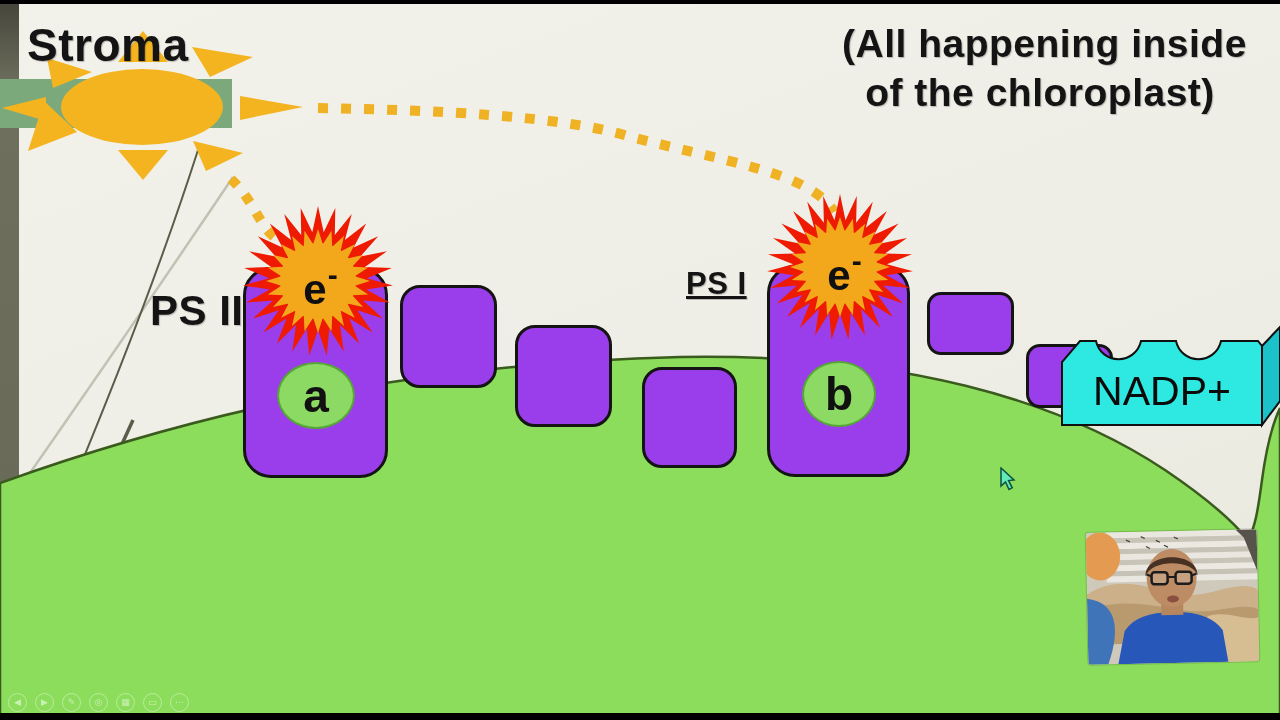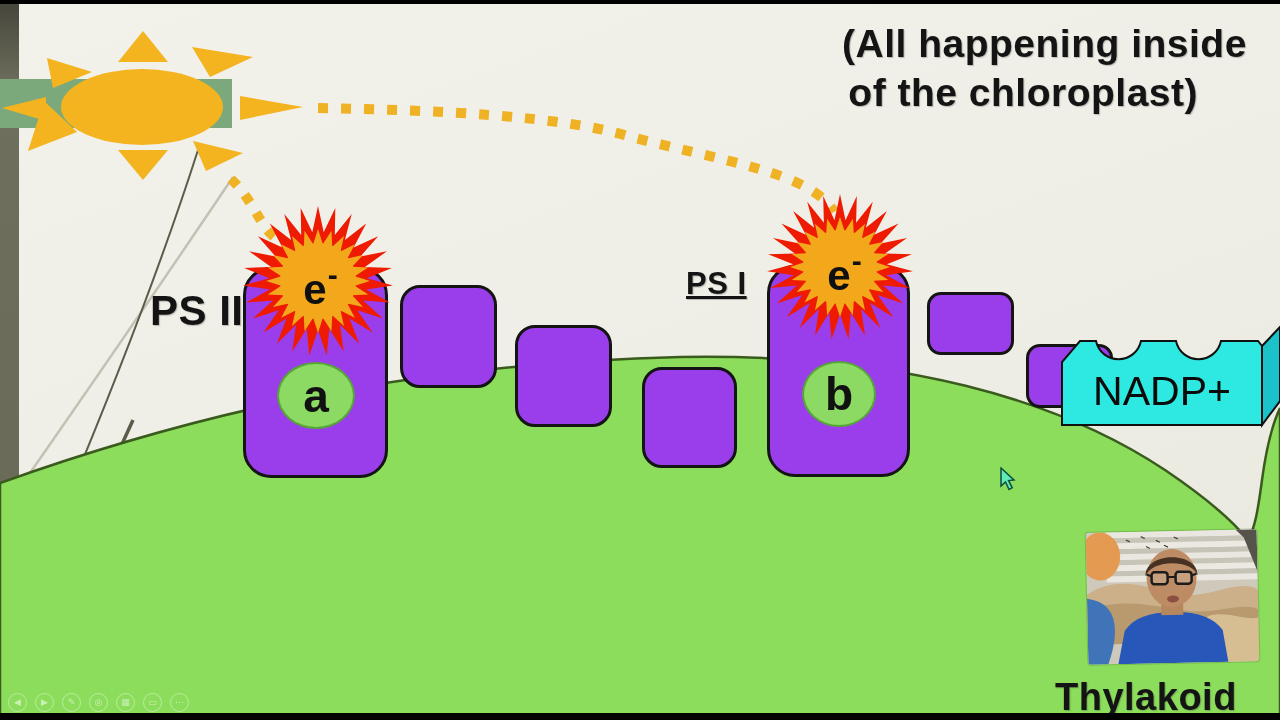--- a/index.html
+++ b/index.html
@@ -12,21 +12,21 @@
   .protein{position:absolute;background:#9a3eeb;border:3px solid #141414;box-sizing:border-box;z-index:10;}
   .pigment{position:absolute;background:#8cd963;border:2px solid #55a637;box-sizing:border-box;
            border-radius:50%;z-index:12;display:flex;align-items:center;justify-content:center;
            font-weight:700;font-size:46px;color:#111;}
   .elabel{position:absolute;z-index:20;font-weight:700;color:#101010;font-size:42px;text-align:center;}
   .elabel sup{font-size:30px;position:relative;top:-4px;left:1px;}
   #ps2-label{left:150px;top:287px;font-size:42px;z-index:20;}
   #ps1-label{left:686px;top:266px;font-size:31px;z-index:20;text-decoration:underline;}
   #stroma{left:27px;top:18px;font-size:46px;z-index:20;}
   #note1{left:842px;top:22px;font-size:39px;white-space:nowrap;z-index:20;}
-  #note2{left:798px;top:71px;width:400px;text-align:right;font-size:39px;z-index:20;}
+  #note2{left:840px;top:71px;width:400px;text-align:center;font-size:39px;z-index:20;}
   #nadp-text{left:1066px;top:368px;width:192px;text-align:center;font-size:41px;z-index:20;
              font-weight:400;color:#0b0b0b;}
   #thylakoid{left:1055px;top:676px;font-size:38px;z-index:21;}
   #webcam{left:1087px;top:531px;width:171px;height:132px;z-index:22;transform:rotate(-1.2deg);
           border-radius:3px;overflow:hidden;box-shadow:0 0 0 1px rgba(0,0,0,.15);}
   #bar-top{left:0;top:0;width:1280px;height:4px;background:#000;z-index:50;}
   #bar-bottom{left:0;top:713px;width:1280px;height:7px;background:#000;z-index:50;}
   #toolbar{left:8px;top:693px;z-index:51;display:flex;gap:8px;align-items:center;}
   .tbicon{width:17px;height:17px;border-radius:50%;border:1px solid rgba(255,255,255,.40);
           color:rgba(255,255,255,.55);font-size:9px;line-height:16px;text-align:center;
@@ -94,32 +94,32 @@
       <polygon fill="#ee1b02" points="840.0,194.0 845.5,220.3 856.8,196.0 856.1,222.8 872.8,201.8 865.8,227.7 886.9,211.1 874.2,234.7 898.6,223.4 880.7,243.5 907.0,238.1 885.0,253.5 911.9,254.3 886.9,264.3 912.9,271.2 886.3,275.2 909.9,287.9 883.2,285.6 903.2,303.5 877.7,295.1 893.1,317.1 870.2,303.0 880.1,328.0 861.1,309.0 865.0,335.6 850.8,312.7 848.5,339.5 840.0,314.0 831.5,339.5 829.2,312.7 815.0,335.6 818.9,309.0 799.9,328.0 809.8,303.0 786.9,317.1 802.3,295.1 776.8,303.5 796.8,285.6 770.1,287.9 793.7,275.2 767.1,271.2 793.1,264.3 768.1,254.3 795.0,253.5 773.0,238.1 799.3,243.5 781.4,223.4 805.8,234.7 793.1,211.1 814.2,227.7 807.2,201.8 823.9,222.8 823.2,196.0 834.5,220.3"></polygon>
       <polygon fill="#f3a81c" points="840.0,217.0 844.7,231.3 852.9,218.7 853.8,233.7 865.0,223.7 861.9,238.4 875.4,231.6 868.6,245.1 883.3,242.0 873.3,253.2 888.3,254.1 875.7,262.3 890.0,267.0 875.7,271.7 888.3,279.9 873.3,280.8 883.3,292.0 868.6,288.9 875.4,302.4 861.9,295.6 865.0,310.3 853.8,300.3 852.9,315.3 844.7,302.7 840.0,317.0 835.3,302.7 827.1,315.3 826.2,300.3 815.0,310.3 818.1,295.6 804.6,302.4 811.4,288.9 796.7,292.0 806.7,280.8 791.7,279.9 804.3,271.7 790.0,267.0 804.3,262.3 791.7,254.1 806.7,253.2 796.7,242.0 811.4,245.1 804.6,231.6 818.1,238.4 815.0,223.7 826.2,233.7 827.1,218.7 835.3,231.3"></polygon>
       <circle cx="840" cy="267" r="37" fill="#f3a81c"></circle>
     </g>
     <g>
       <polygon points="1262,346 1280,327 1280,401 1262,425" fill="#1cc2c9" stroke="#101010" stroke-width="2"></polygon>
       <path d="M1062,425 L1062,362 L1080,341 L1096,341 A23,23 0 0 0 1141,341 L1176,341 A23,23 0 0 0 1221,341 L1258,341 L1262,346 L1262,425 Z" fill="#2ee9e2" stroke="#101010" stroke-width="2"></path>
     </g>
   </svg>
 
+  <div class="abs slide-text" id="stroma">Stroma</div>
   <div class="abs slide-text" id="note1">(All happening inside</div>
   <div class="abs slide-text" id="note2">of the chloroplast)</div>
   <div class="abs slide-text" id="ps2-label">PS II</div>
   <div class="abs slide-text" id="ps1-label">PS I</div>
   <div class="elabel" style="left:288px;top:262px;width:64px;">
     <span>e</span><sup>-</sup>
   </div>
   <div class="elabel" style="left:812px;top:248px;width:64px;">
     <span>e</span><sup>-</sup>
   </div>
   <div class="abs" id="nadp-text">NADP+</div>
-  <div class="abs slide-text" id="thylakoid">Thylakoid</div>
 
   <div class="abs" id="webcam">
     <svg width="171" height="132" viewBox="0 0 171 132">
       <rect x="0" y="0" width="171" height="132" fill="#cfc9bc"></rect>
       <g>
         <rect x="20" y="0" width="151" height="6" fill="#e9e7df"></rect>
           <rect x="20" y="6" width="151" height="5" fill="#c8c4b8"></rect>
         <rect x="20" y="11" width="151" height="6" fill="#ebe9e1"></rect>
           <rect x="20" y="17" width="151" height="5" fill="#c6c2b6"></rect>
         <rect x="20" y="22" width="151" height="6" fill="#e9e7df"></rect>

